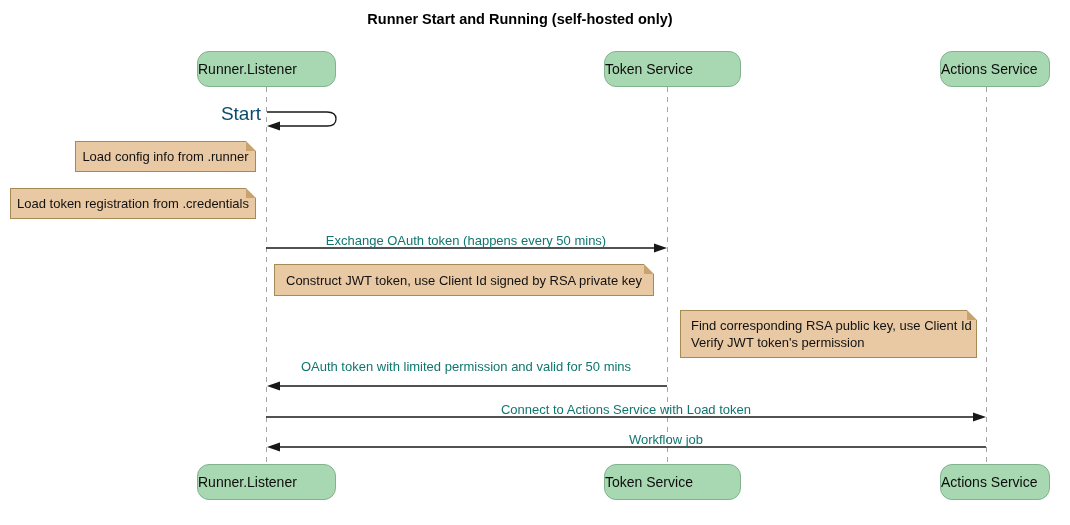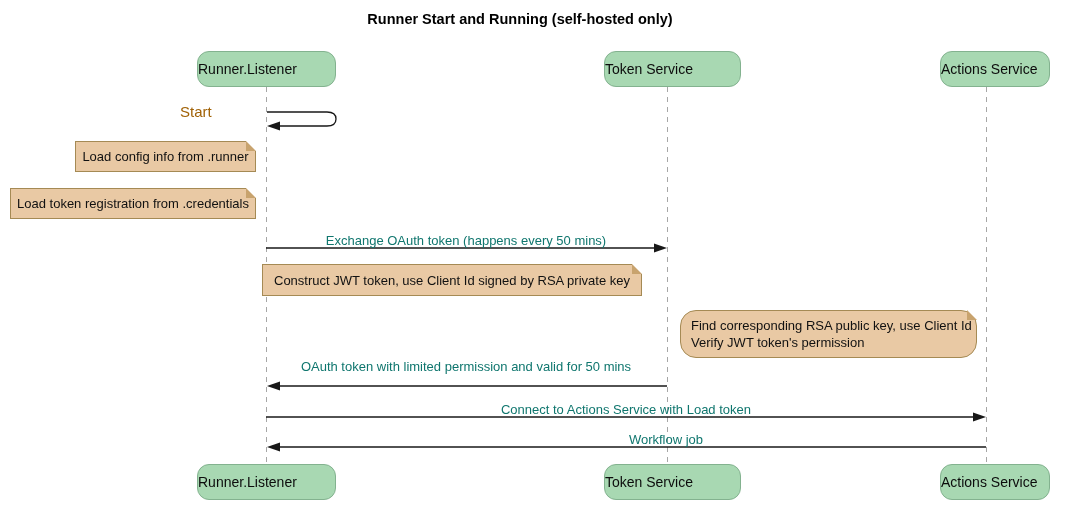--- a/index.html
+++ b/index.html
@@ -30,29 +30,29 @@
     display:flex;align-items:center;justify-content:center;
     padding:0 10px;white-space:nowrap;
   }
   .note::before{
     content:"";position:absolute;top:-1px;right:-1px;
     border-style:solid;border-width:0 10px 10px 0;
     border-color:#ffffff #ffffff #c8a36e #c8a36e;
   }
   .note-multiline{
     flex-direction:column;align-items:flex-start;justify-content:center;
-    line-height:17px;padding:6px 10px;border-radius:16px;
+    line-height:17px;padding:6px 10px;
   }
   .msg-label{
     position:absolute;transform:translateX(-50%);
     font-size:13px;color:#0f766e;white-space:nowrap;
   }
   .self-label{
-    position:absolute;left:180px;width:81px;text-align:left;
-    font-size:15px;color:#a16207;
+    position:absolute;left:180px;width:81px;text-align:right;
+    font-size:19px;color:#0c4a6e;
   }
 </style>
 </head>
 <body>
 
 <div class="canvas">
 
   <svg class="layer" width="1070" height="525">
 
     <line x1="266.5" y1="87" x2="266.5" y2="464" stroke="#a6a6a6" stroke-width="1" stroke-dasharray="5,5"></line>
@@ -88,21 +88,21 @@
   </div>
 
   <div class="self-label" style="top:103px;">Start</div>
 
   <div class="note" style="left:75px;top:141px;width:181px;height:31px;">
     <span>Load config info from .runner</span>
   </div>
   <div class="note" style="left:10px;top:188px;width:246px;height:31px;">
     <span>Load token registration from .credentials</span>
   </div>
-  <div class="note" style="left:262px;top:264px;width:380px;height:32px;">
+  <div class="note" style="left:274px;top:264px;width:380px;height:32px;">
     <span>Construct JWT token, use Client Id signed by RSA private key</span>
   </div>
   <div class="note note-multiline" style="left:680px;top:310px;width:297px;height:48px;">
     <span>Find corresponding RSA public key, use Client Id</span>
     <span>Verify JWT token's permission</span>
   </div>
 
   <div class="msg-label" style="left:466px;top:233px;">Exchange OAuth token (happens every 50 mins)</div>
   <div class="msg-label" style="left:466px;top:359px;">OAuth token with limited permission and valid for 50 mins</div>
   <div class="msg-label" style="left:626px;top:402px;">Connect to Actions Service with Load token</div>

